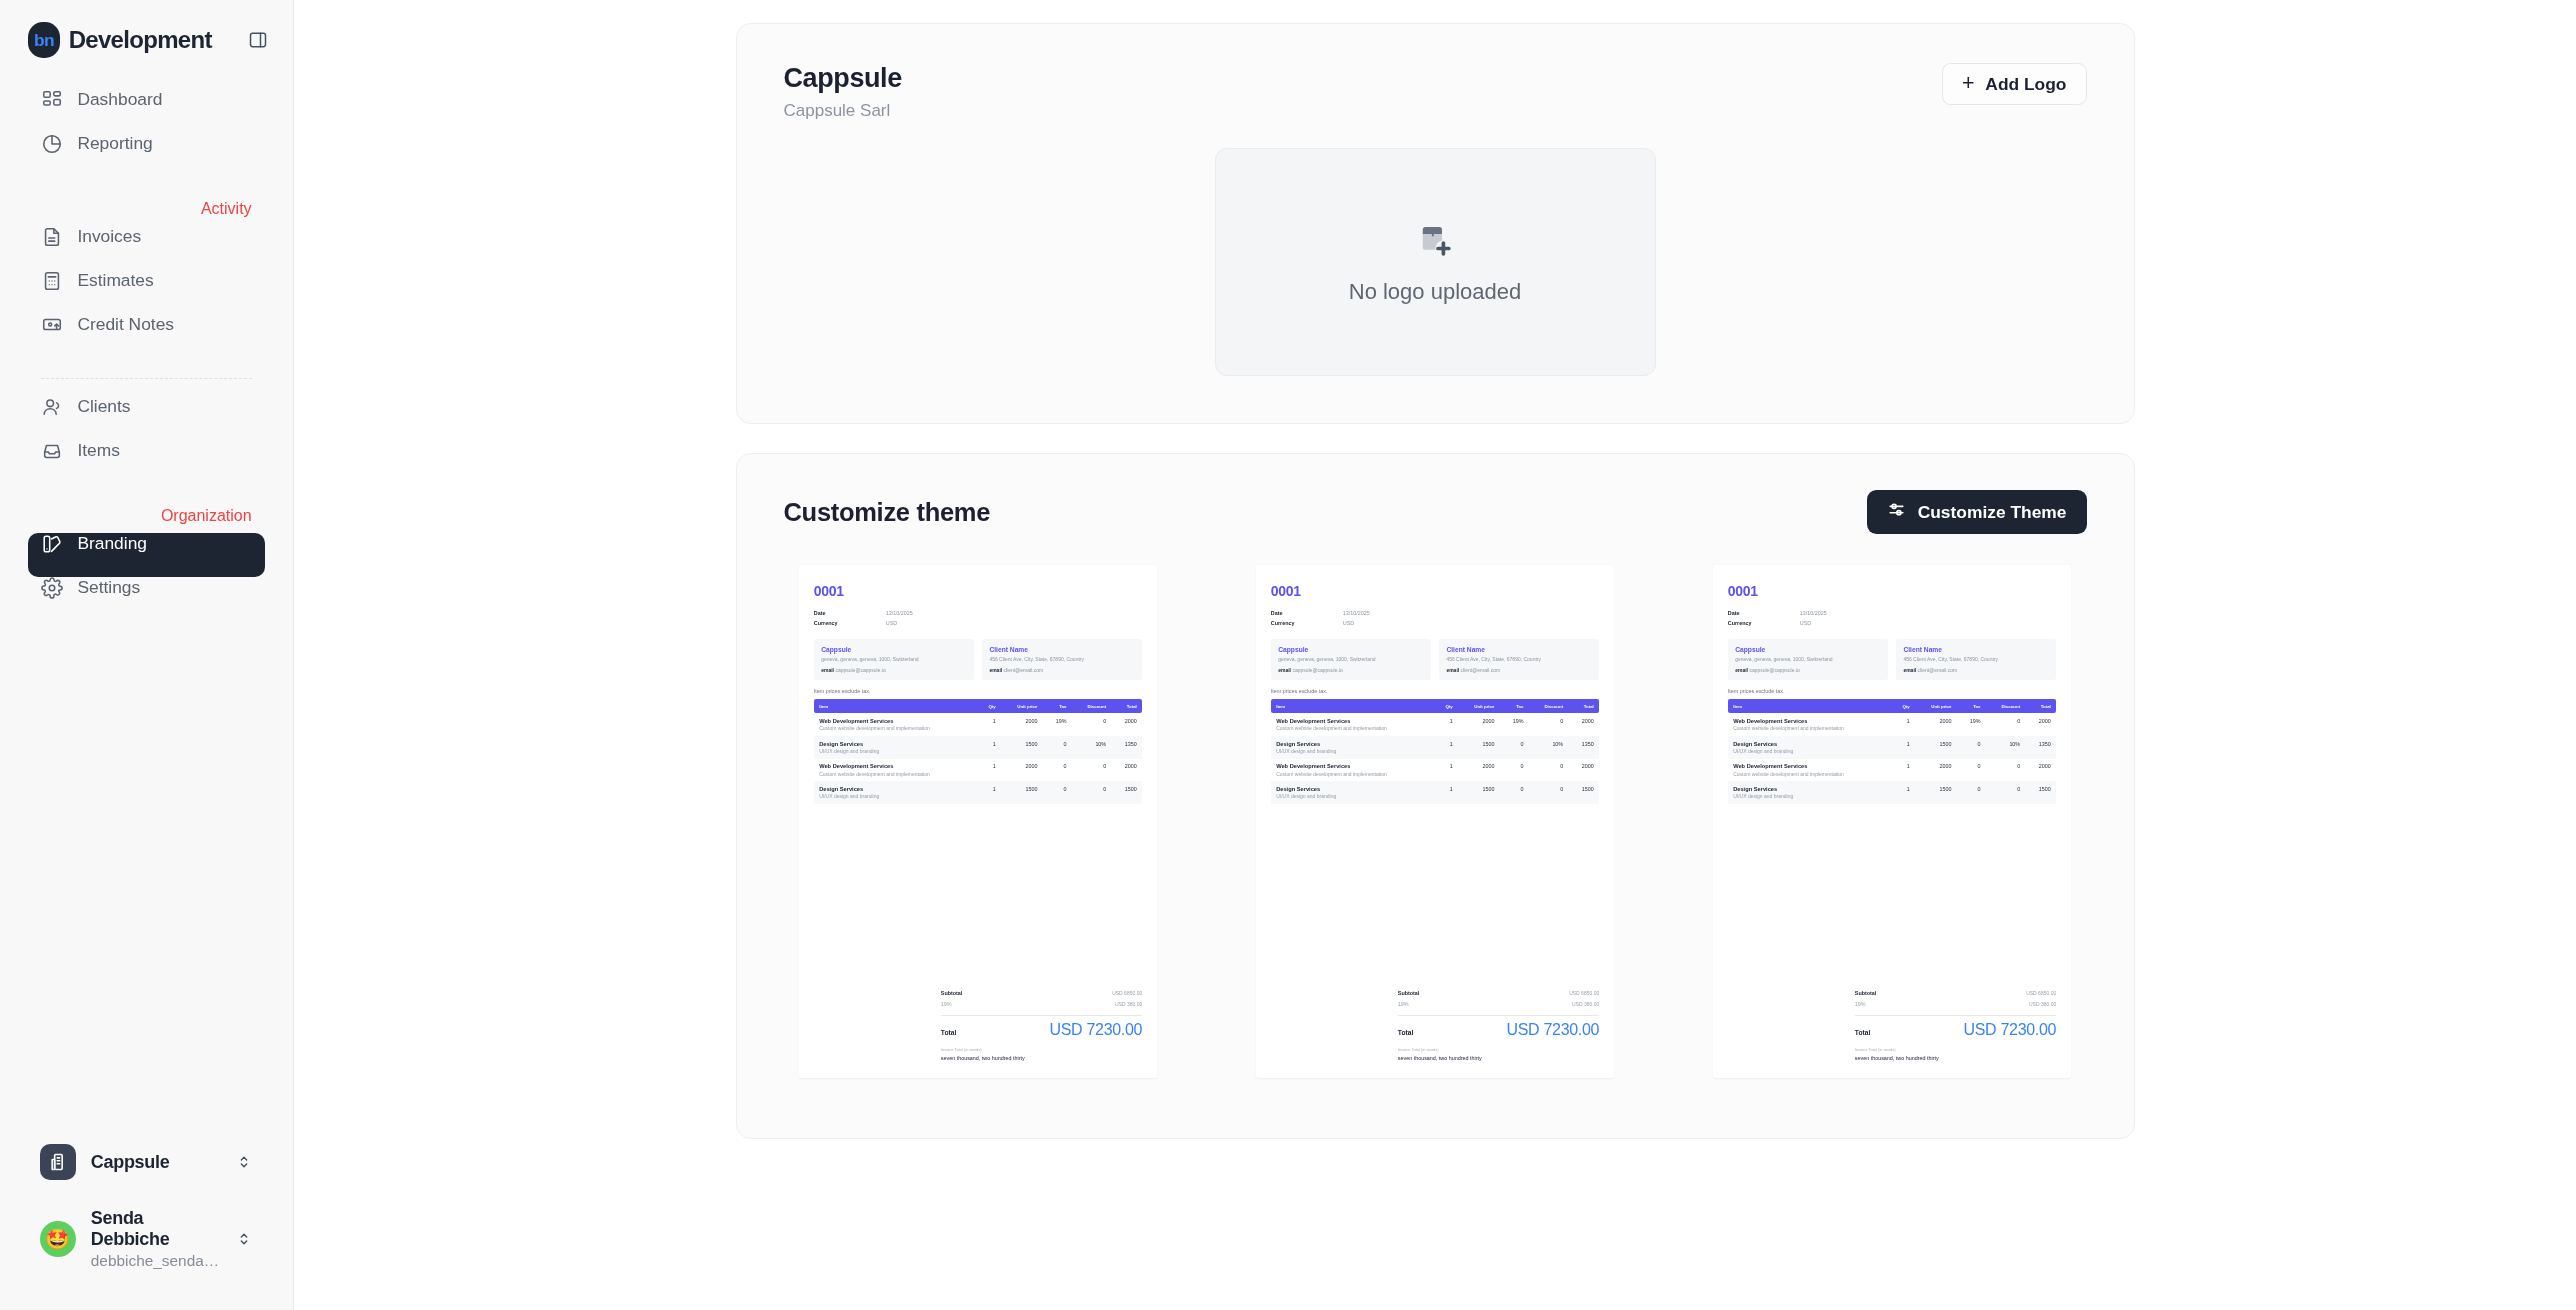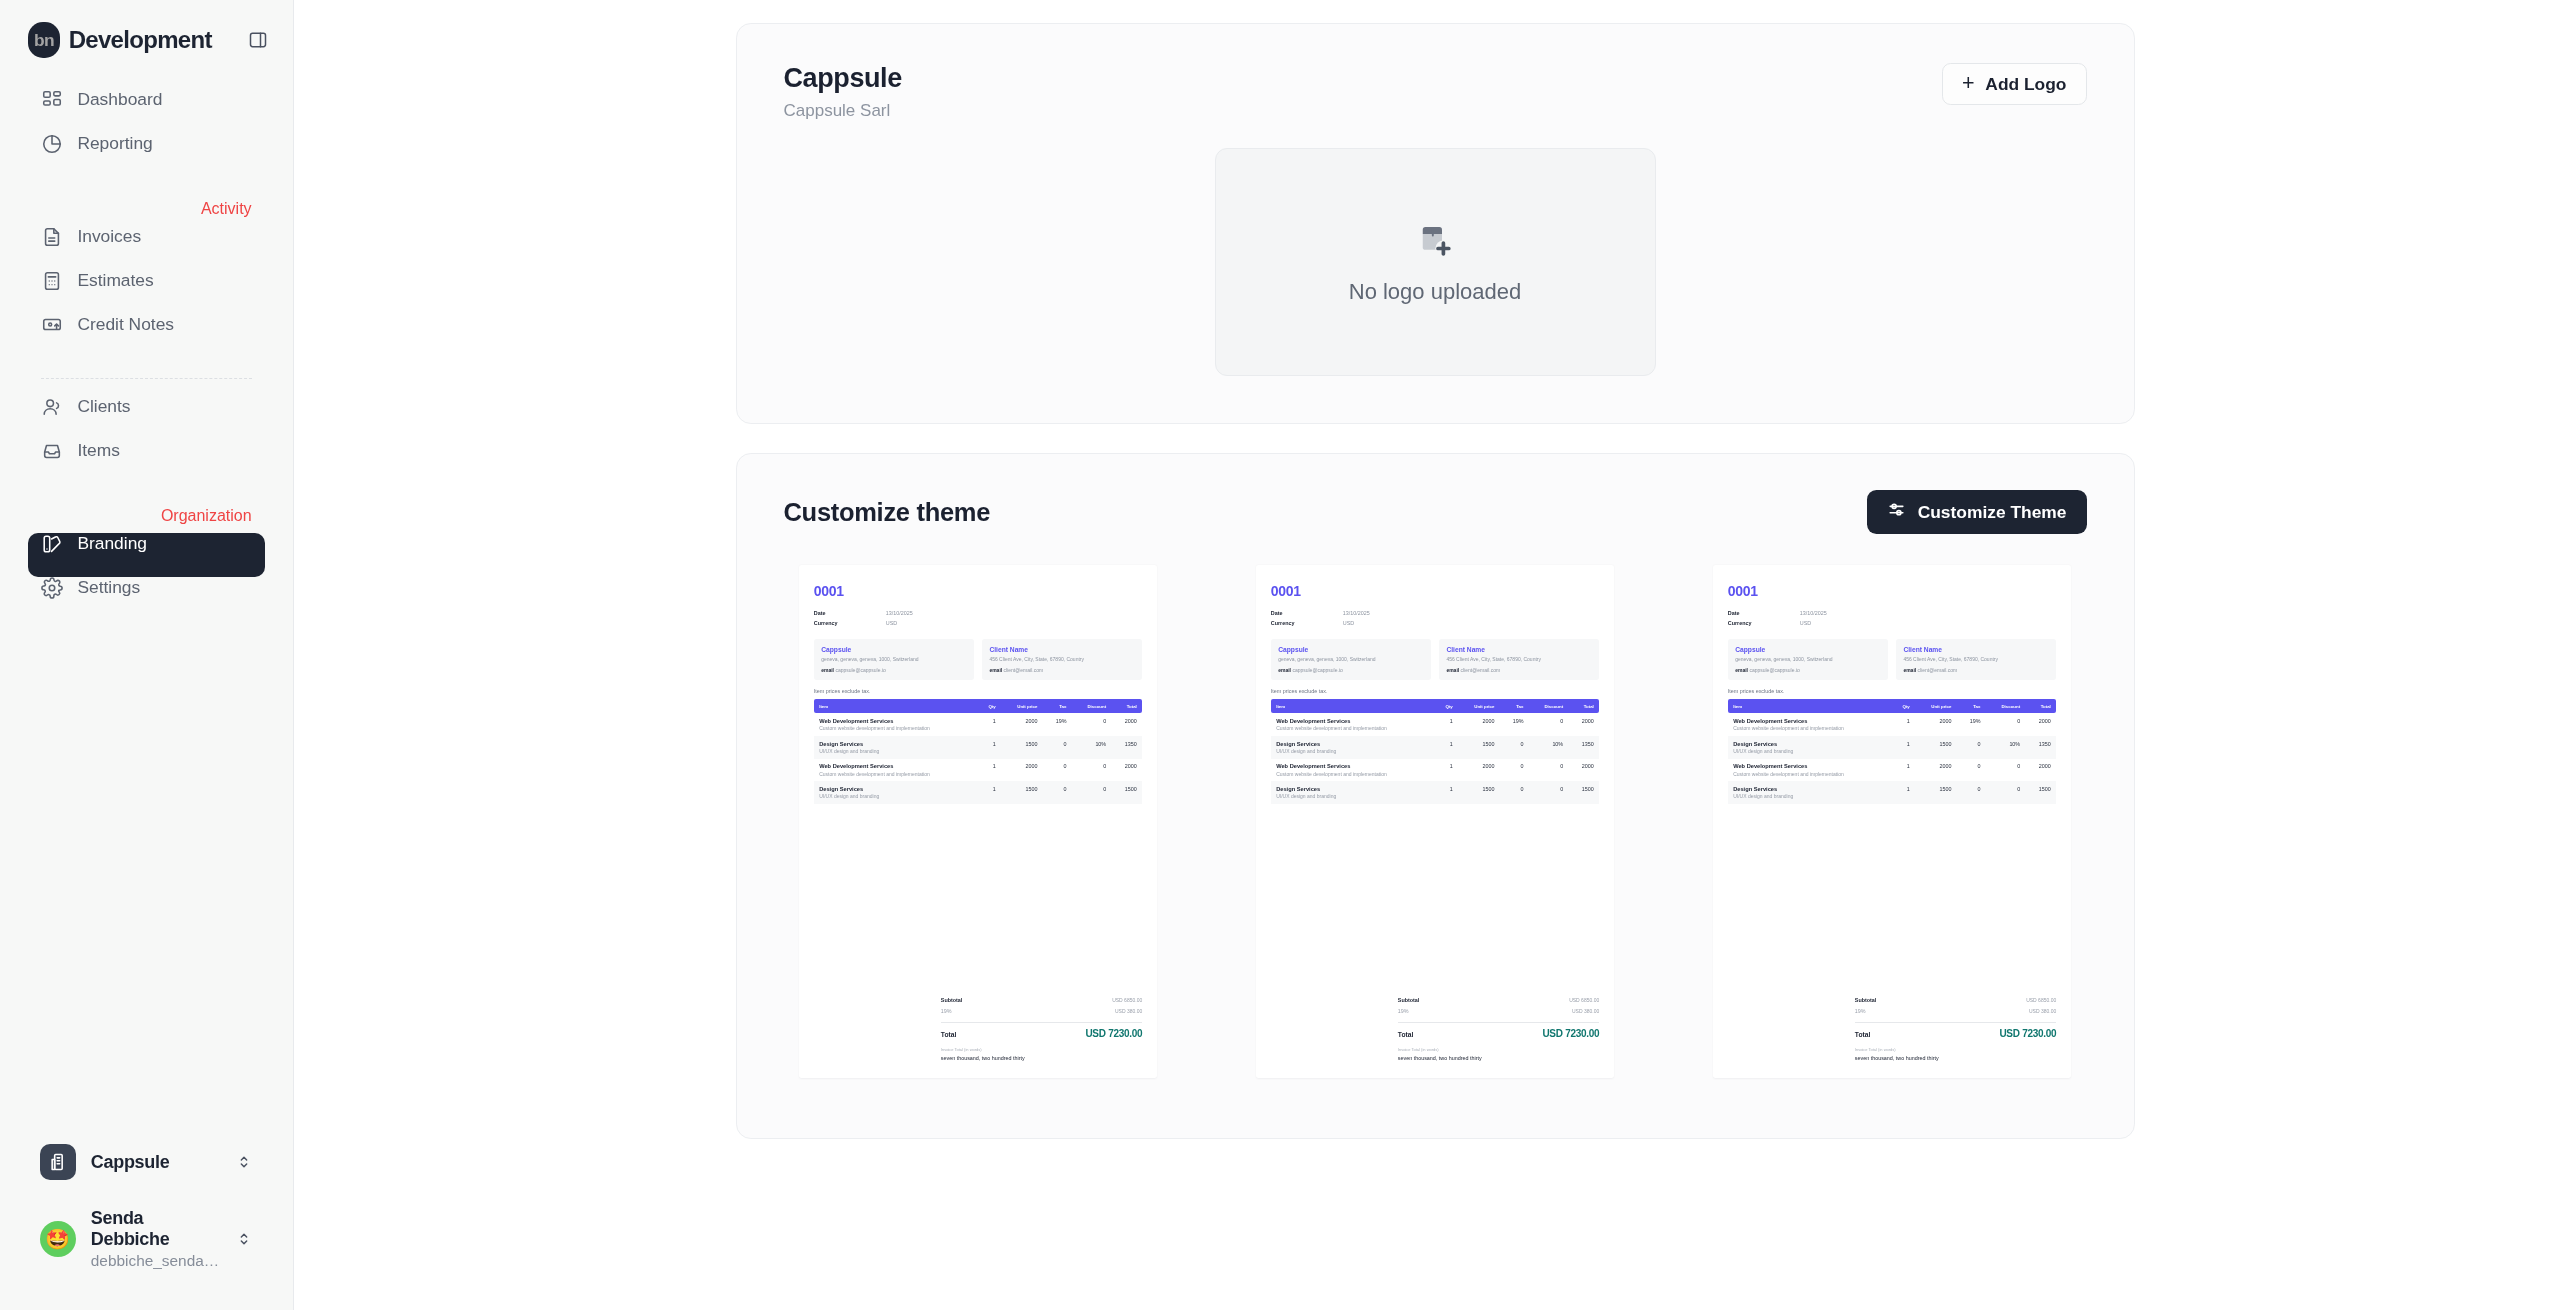--- a/index.html
+++ b/index.html
@@ -19,21 +19,21 @@
     display: flex; flex-direction: column;
     padding: 0 0 0 0;
     position: relative;
     flex: 0 0 293px;
   }
   .sb-top { padding: 19px 20px 0 20px; }
   .brand-row { display: flex; align-items: center; justify-content: space-between; height: 42px; }
   .brand { display: flex; align-items: center; gap: 8.7px; padding-left: 8px; }
   .brand-mark {
     width: 32px; height: 36px; border-radius: 15px; background: #1d2432;
-    color: #a3a3a3; display: flex; align-items: center; justify-content: center;
+    color: #3b82f6; display: flex; align-items: center; justify-content: center;
     font-size: 17.4px; font-weight: 700; letter-spacing: -0.7px;
   }
   .brand-name { font-size: 24px; font-weight: 700; color: #1d2432; letter-spacing: -0.7px; }
   .panel-toggle {
     width: 31px; height: 31px; display: flex; align-items: center; justify-content: center;
     border-radius: 6px; cursor: pointer;
   }
 
   .nav { margin-top: 28px; padding: 0 28px; display: flex; flex-direction: column; }
   .nav-item {
@@ -171,21 +171,21 @@
   .it-name { font-weight: 700; font-size: 5.7px; color: #1b2130; }
   .it-desc { font-size: 5px; color: #959ba6; margin-top: 1.3px; }
 
   .inv-totals { margin-top: auto; margin-bottom: 17.4px; padding-left: 127px; }
   .tot-row { display: flex; justify-content: space-between; align-items: baseline; padding: 2.7px 0; }
   .tot-k { font-size: 5.4px; font-weight: 700; color: #1b2130; }
   .tot-k.muted { font-weight: 400; color: #9aa0ab; }
   .tot-v { font-size: 5px; color: #9aa0ab; }
   .tot-sep { border-top: 0.7px solid #e6e8eb; margin: 4.7px 0 2.7px 0; }
   .tot-row.grand .tot-k { font-size: 6.7px; }
-  .tot-row.grand .tot-v { font-size: 10px; color: #0f766e; font-weight: 700; letter-spacing: -0.3px; }
+  .tot-row.grand .tot-v { font-size: 16px; color: #3b82f6; font-weight: 400; letter-spacing: -0.3px; }
   .tot-words-lbl { font-size: 4px; color: #aab0b9; margin-top: 5.4px; }
   .tot-words { font-size: 5.4px; color: #1b2130; margin-top: 2.7px; }
 </style>
 </head>
 <body>
 
 <div class="app">
 
   <aside class="sidebar">
     <div class="sb-top">

